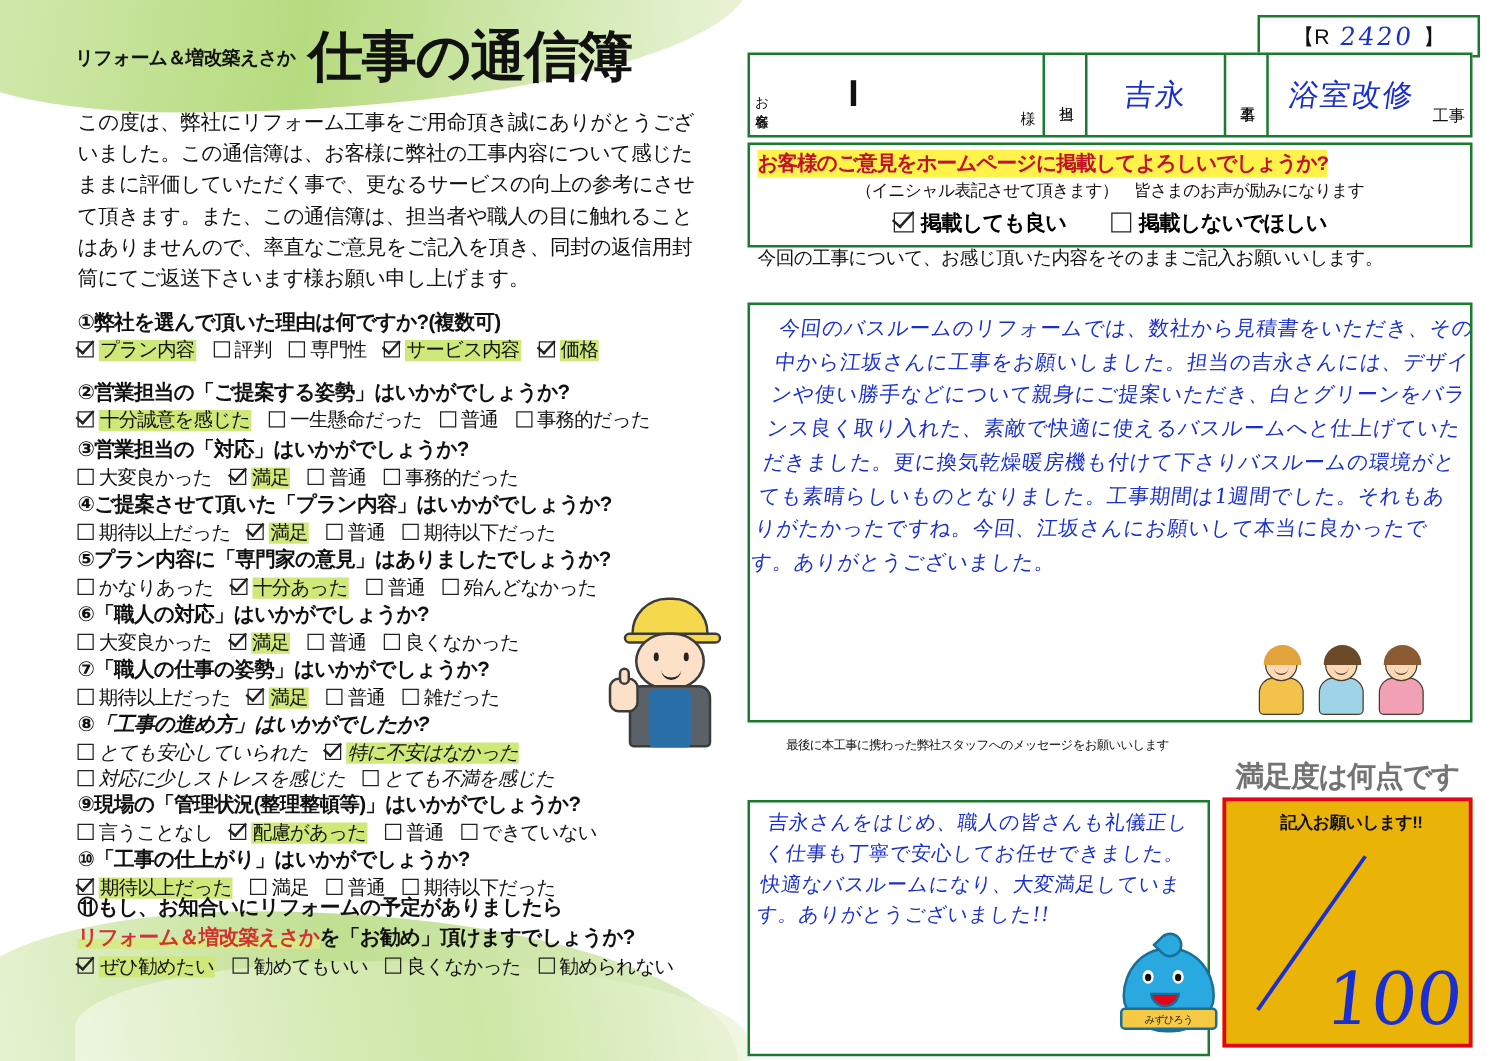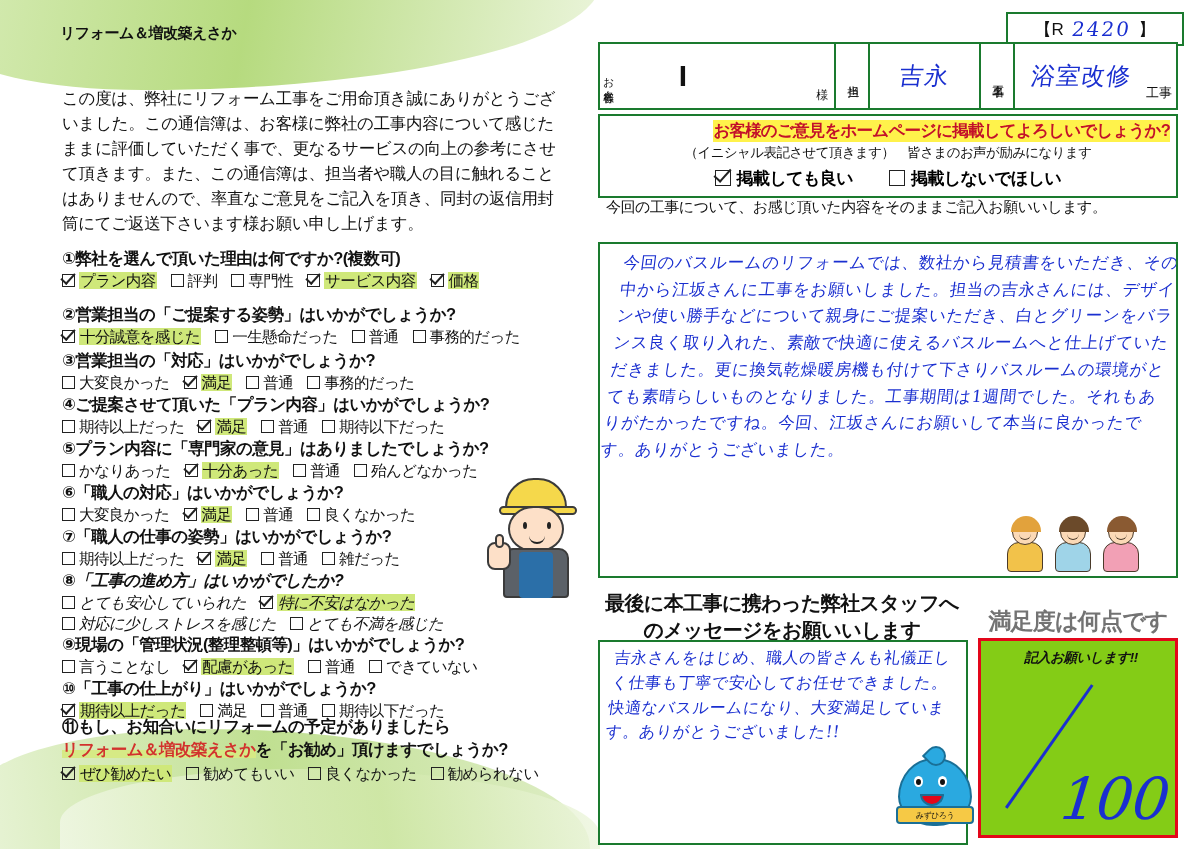--- a/index.html
+++ b/index.html
@@ -105,27 +105,27 @@
   .pp{position:absolute;bottom:0;}
   .pp .head{width:26px;height:26px;border-radius:50%;background:#fbd9b6;border:1.6px solid #4a3a2a;box-sizing:border-box;position:relative;}
   .pp .hair{position:absolute;left:-2px;top:-4px;width:30px;height:16px;border-radius:15px 15px 0 0;}
   .pp .torso{width:36px;height:30px;border-radius:12px 12px 4px 4px;margin-top:-3px;margin-left:-5px;border:1.6px solid #4a3a2a;box-sizing:border-box;}
   .p1{left:0;} .p1 .hair{background:#e2a23c;} .p1 .torso{background:#f2c24a;}
   .p2{left:48px;} .p2 .hair{background:#6b4a2a;} .p2 .torso{background:#9fd4e8;}
   .p3{left:96px;} .p3 .hair{background:#8a5a32;} .p3 .torso{background:#f2a0b5;}
   .sm{position:absolute;left:6px;top:13px;width:12px;height:6px;border-bottom:1.4px solid #4a3a2a;border-radius:0 0 8px 8px;}
 
   
-  .staffmsg-title{position:absolute;left:10px;top:580px;width:360px;text-align:center;font-size:20px;font-weight:bold;color:#111;letter-spacing:-.6px;line-height:1.35;}
+  .staffmsg-title{position:absolute;left:10px;top:580px;width:360px;text-align:center;font-size:10px;font-weight:normal;color:#111;letter-spacing:-.6px;line-height:1.35;}
   .staffbox{position:absolute;left:6px;top:630px;width:370px;height:205px;border:2px solid #1a7a2e;background:#fff;box-sizing:border-box;}
   .staff-hand{position:absolute;left:10px;top:4px;width:348px;font-family:"DejaVu Serif",serif;color:#1a2fd0;font-size:16px;line-height:1.55;letter-spacing:.6px;transform:skewX(-7deg);}
 
   
   .sat-title{position:absolute;left:386px;top:596px;width:200px;text-align:center;font-size:23px;font-weight:bold;color:#737373;letter-spacing:-.8px;}
-  .satbox{position:absolute;left:386px;top:628px;width:200px;height:200px;border:3px solid #e3061a;background:#84cc16;box-sizing:border-box;font-style:italic;}
+  .satbox{position:absolute;left:386px;top:628px;width:200px;height:200px;border:3px solid #e3061a;background:#eab308;box-sizing:border-box;}
   .sat-note{position:absolute;left:0;top:8px;width:200px;text-align:center;font-size:13.5px;font-weight:bold;color:#111;letter-spacing:-.5px;}
   .slash{position:absolute;left:24px;top:46px;width:108px;height:120px;}
   .slash:after{content:"";position:absolute;left:0;bottom:0;width:2.5px;height:150px;background:#1a2fd0;transform:rotate(35deg);transform-origin:bottom left;}
   .score{position:absolute;right:6px;bottom:2px;font-family:"DejaVu Serif",serif;color:#1a2fd0;font-size:58px;letter-spacing:-1px;transform:skewX(-6deg);}
 
   
   .drop{position:absolute;left:300px;top:740px;width:86px;height:86px;}
   .drop-body{position:absolute;left:6px;top:8px;width:74px;height:68px;background:#2aa9e0;border-radius:50% 50% 50% 50%/60% 60% 45% 45%;border:2px solid #1a6f96;box-sizing:border-box;}
   .drop-body:before{content:"";position:absolute;left:26px;top:-14px;width:20px;height:20px;background:#2aa9e0;border-radius:50% 50% 50% 0;transform:rotate(45deg);border:2px solid #1a6f96;box-sizing:border-box;}
   .drop-eye{position:absolute;top:26px;width:9px;height:11px;background:#fff;border-radius:50%;}
@@ -140,20 +140,21 @@
 <div class="page">
 
   <div class="swoosh swoosh-top"></div>
   <div class="swoosh swoosh-bot"></div>
   <div class="swoosh swoosh-bot2"></div>
 
   <div class="left">
 
     <div class="title-row">
       <div class="brand">リフォーム＆増改築えさか</div>
+      <div class="big-title">仕事の通信簿</div>
     </div>
 
     <div class="intro">この度は、弊社にリフォーム工事をご用命頂き誠にありがとうございました。この通信簿は、お客様に弊社の工事内容について感じたままに評価していただく事で、更なるサービスの向上の参考にさせて頂きます。また、この通信簿は、担当者や職人の目に触れることはありませんので、率直なご意見をご記入を頂き、同封の返信用封筒にてご返送下さいます様お願い申し上げます。</div>
 
     <div id="questions">
         <div class="qblock" style="top: 248px;">
           <div class="q">①弊社を選んで頂いた理由は何ですか?(複数可)</div>
           <div class="opts">
             <span class="opt checked"><span class="bx"></span><span class="hl">プラン内容</span></span>
             <span class="opt"><span class="bx"></span><span>評判</span></span>
@@ -295,21 +296,21 @@
       <div class="hcell c-koji-l">
         <div class="hlabel wide">工事名</div>
       </div>
       <div class="hcell c-koji">
         <div class="hand h-hand" style="width:100%;text-align:center;padding-right:28px;box-sizing:border-box;">浴室改修</div>
         <div class="koji-suffix">工事</div>
       </div>
     </div>
 
     <div class="consent">
-      <div style="text-align:right;">
+      <div style="text-align:left;font-family:Liberation Mono, monospace;">
         <span class="consent-q">お客様のご意見をホームページに掲載してよろしいでしょうか?</span>
       </div>
       <div class="consent-sub" style="text-align:center;">（イニシャル表記させて頂きます）　皆さまのお声が励みになります</div>
       <div class="consent-opts" id="consentopts">
           <span class="checked2"><span class="bx2"></span><span>掲載しても良い</span></span>
           <span class=""><span class="bx2"></span><span>掲載しないでほしい</span></span>
         </div>
     </div>
 
     <div class="ask">今回の工事について、お感じ頂いた内容をそのままご記入お願いいします。</div>

